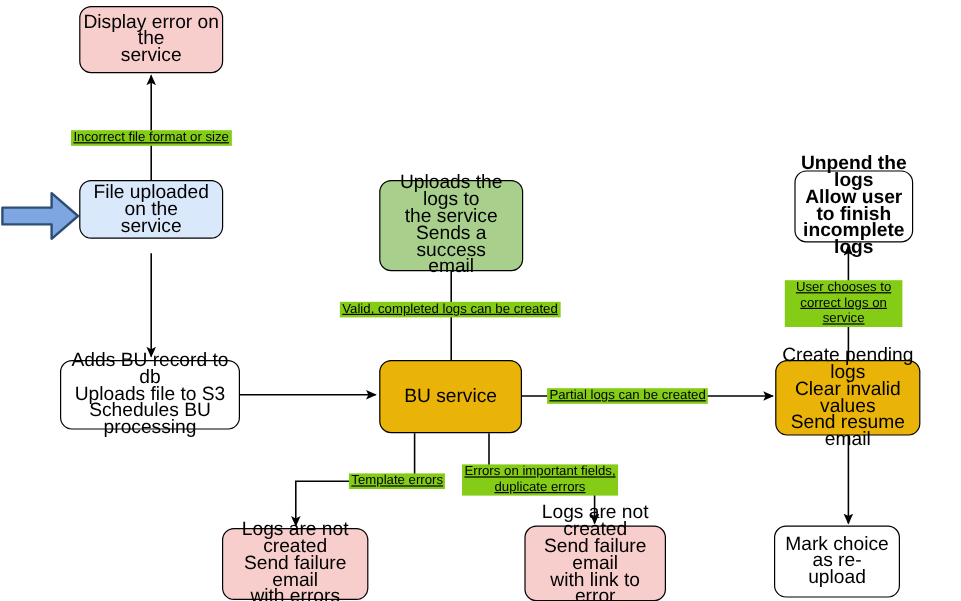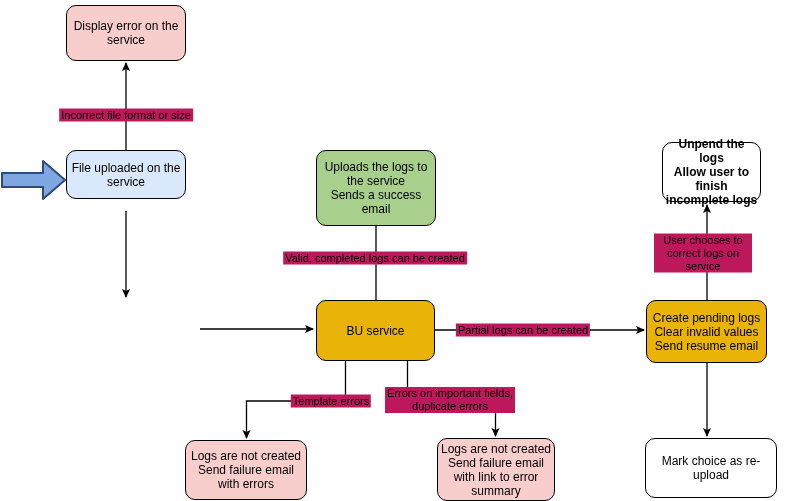--- a/index.html
+++ b/index.html
@@ -8,41 +8,41 @@
     font-family:"Liberation Sans","DejaVu Sans",sans-serif; overflow:hidden;
   }
   #edges { position:absolute; left:0; top:0; width:801px; height:501px; }
   .edge { stroke:#000000; stroke-width:1.3; fill:none; }
   .pointer-arrow { stroke:#2d4d76; stroke-width:2; stroke-linejoin:round; }
 
   .node {
     position:absolute; box-sizing:border-box;
     border:1.5px solid #000000; border-radius:10px;
     display:flex; align-items:center; justify-content:center;
-    text-align:center; font-size:12px; line-height:14px; color:#000000;
+    text-align:center; font-size:16px; line-height:14px; color:#000000;
     padding:2px;
   }
   .node span { white-space:pre-line; }
 
   .lbl {
     position:absolute; transform:translate(-50%,-50%);
-    background:#be185d; color:#000000;
+    background:#84cc16; color:#000000;
     font-size:11px; line-height:13px; text-align:center;
-    white-space:pre-line; padding:0 2px;
+    white-space:pre-line; padding:0 2px;text-decoration:underline;
   }
 
   
   #n-display-error   { left:66px;  top:5px;   width:120px; height:56px; }
   #n-file-uploaded   { left:66px;  top:150px; width:120px; height:49px; }
   #n-adds-bu         { left:50px;  top:300px; width:150px; height:58px; }
   #n-uploads-logs    { left:316px; top:150px; width:120px; height:76px; }
   #n-bu-service      { left:316px; top:300px; width:119px; height:61px; }
   #n-create-pending  { left:646px; top:300px; width:121px; height:63px; }
   #n-unpend          { left:662px; top:142px; width:99px; height:60px;font-weight:bold; }
-  #n-mark-choice     { left:645px; top:438px; width:132px; height:60px; }
+  #n-mark-choice     { left:645px; top:438px; width:105px; height:60px; }
   #n-logs-nc-errors  { left:185px; top:440px; width:122px; height:60px; }
   #n-logs-nc-summary { left:437px; top:438px; width:118px; height:63px; }
 
   
   #l-incorrect   { left:126px; top:115px; }
   #l-correct     { left:128px; top:260px; }
   #l-valid       { left:375px; top:258px; }
   #l-partial     { left:523px; top:330px; }
   #l-user-chooses{ left:703px; top:253px; }
   #l-user-decides{ left:704px; top:397px; }
@@ -77,20 +77,25 @@
   <div class="node" id="n-display-error" style="background-color: rgb(248, 206, 204);">
     <span>Display error on the
 service</span>
   </div>
 
   <div class="node" id="n-file-uploaded" style="background-color: rgb(218, 232, 252);">
     <span>File uploaded on the
 service</span>
   </div>
 
+  <div class="node" id="n-adds-bu" style="background-color: rgb(255, 255, 255);">
+    <span>Adds BU record to db
+Uploads file to S3
+Schedules BU processing</span>
+  </div>
 
   <div class="node" id="n-uploads-logs" style="background-color: rgb(168, 208, 140);">
     <span>Uploads the logs to
 the service
 Sends a success
 email</span>
   </div>
 
   <div class="node" id="n-bu-service" style="background-color: #eab308;">
     <span>BU service</span>

